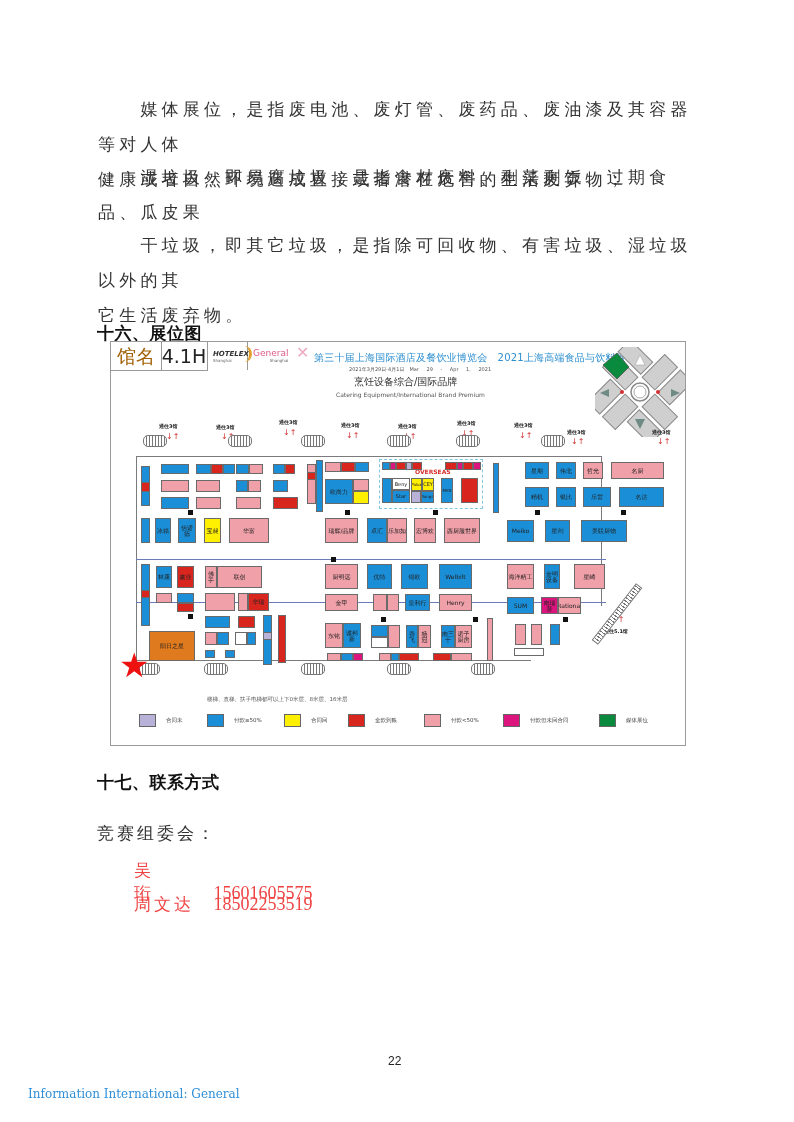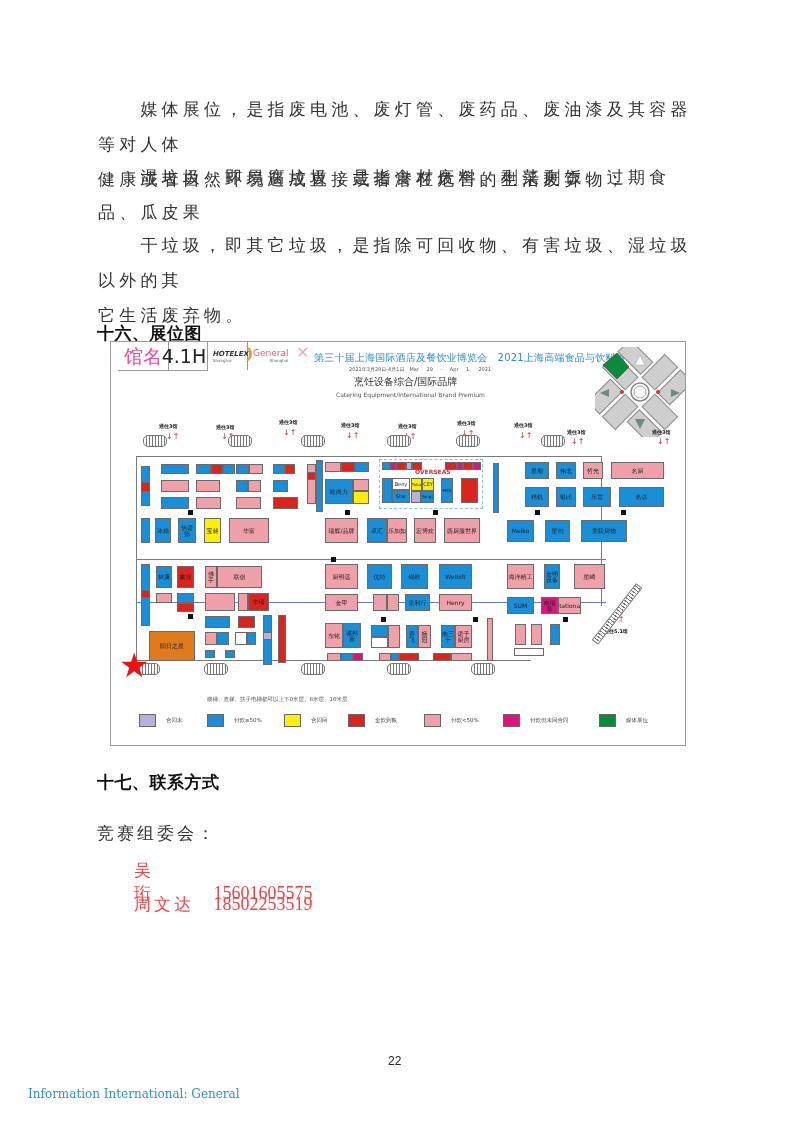--- a/index.html
+++ b/index.html
@@ -2,21 +2,21 @@
 <html><head>
 <meta charset="utf-8">
 <style>
   html, body { margin:0; padding:0; }
   body { width:794px; height:1122px; background:#ffffff; position:relative; overflow:hidden;
          font-family:"DejaVu Serif", "Liberation Serif", serif; color:#222; }
   .para { position:absolute; left:98px; width:600px; font-size:17px; line-height:35px; letter-spacing:4.2px; color:#333; }
   .heading { position:absolute; left:97px; font-family:"DejaVu Sans","Liberation Sans",sans-serif; font-weight:bold; font-size:17px; color:#111; letter-spacing:0.5px; }
   .plan { position:absolute; left:110px; top:341px; width:574px; height:403px; border:1px solid #9a9a9a; background:#fff; overflow:hidden;
           font-family:"DejaVu Sans","Liberation Sans",sans-serif; }
-  .hall-name { position:absolute; left:7px; top:0; width:50px; height:28px; border-right:1px solid #999; border-bottom:1px solid #999; font-size:19px; line-height:28px; text-align:center; color:#ec4899; }
+  .hall-name { position:absolute; left:0; top:0; width:50px; height:28px; border-right:1px solid #999; border-bottom:1px solid #999; font-size:19px; line-height:28px; text-align:center; color:#a16207; }
   .hall-code { position:absolute; left:50px; top:0; width:46px; height:28px; border-right:1px solid #999; border-bottom:1px solid #999; font-size:19px; line-height:28px; text-align:center; color:#222; }
   .hdr-blank { position:absolute; left:96px; top:0; width:40px; height:28px; border-right:1px solid #999; }
   .logo1 { position:absolute; left:102px; top:8px; font-size:7px; font-style:italic; font-weight:bold; color:#333; }
   .logo1 .sub { display:block; font-size:4px; font-weight:normal; font-style:normal; color:#666; }
   .logo-swoosh { position:absolute; left:126px; top:4px; width:12px; height:16px; border-right:3px solid #e0a030; border-radius:50%; }
   .logo2 { position:absolute; left:142px; top:6px; font-size:9px; color:#333; }
   .logo2 .f { color:#e05a8a; }
   .logo2 .sub { display:block; font-size:4px; color:#666; text-align:right; }
   .logo-x { position:absolute; left:185px; top:3px; font-size:16px; color:#f0a8c0; line-height:16px; }
   .title-main { position:absolute; left:203px; top:9px; font-size:10px; color:#2e8fd0; white-space:nowrap; letter-spacing:0.2px; }

